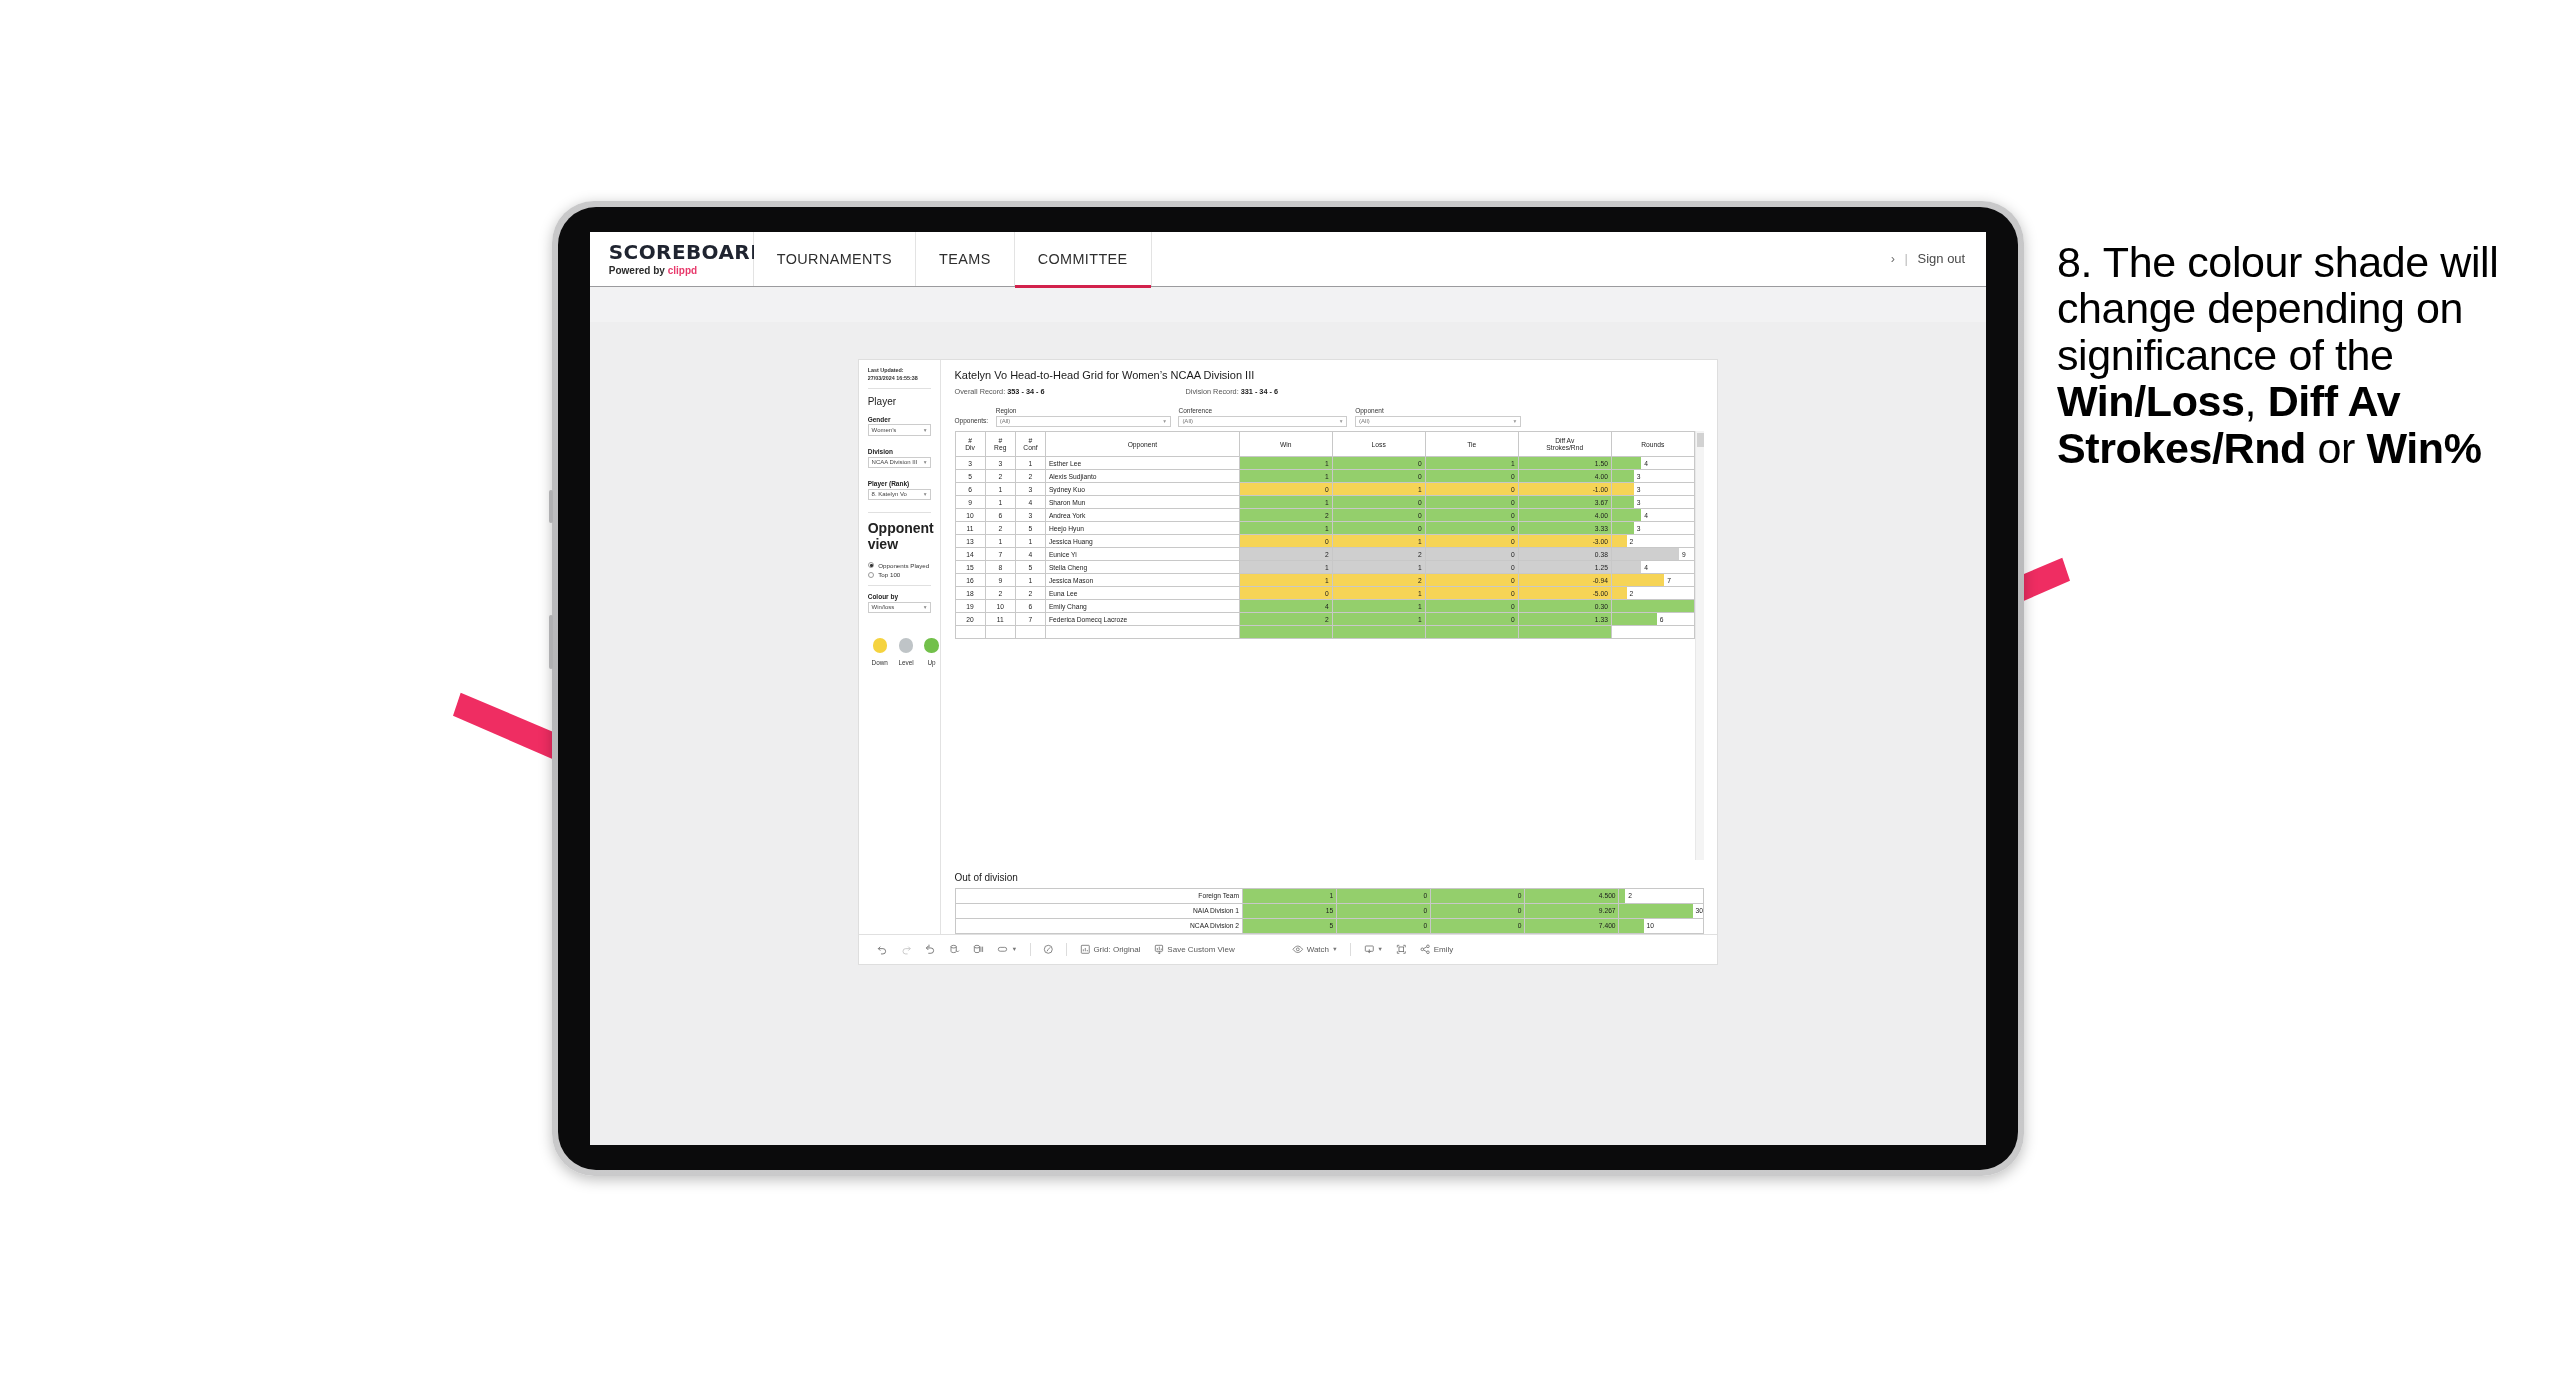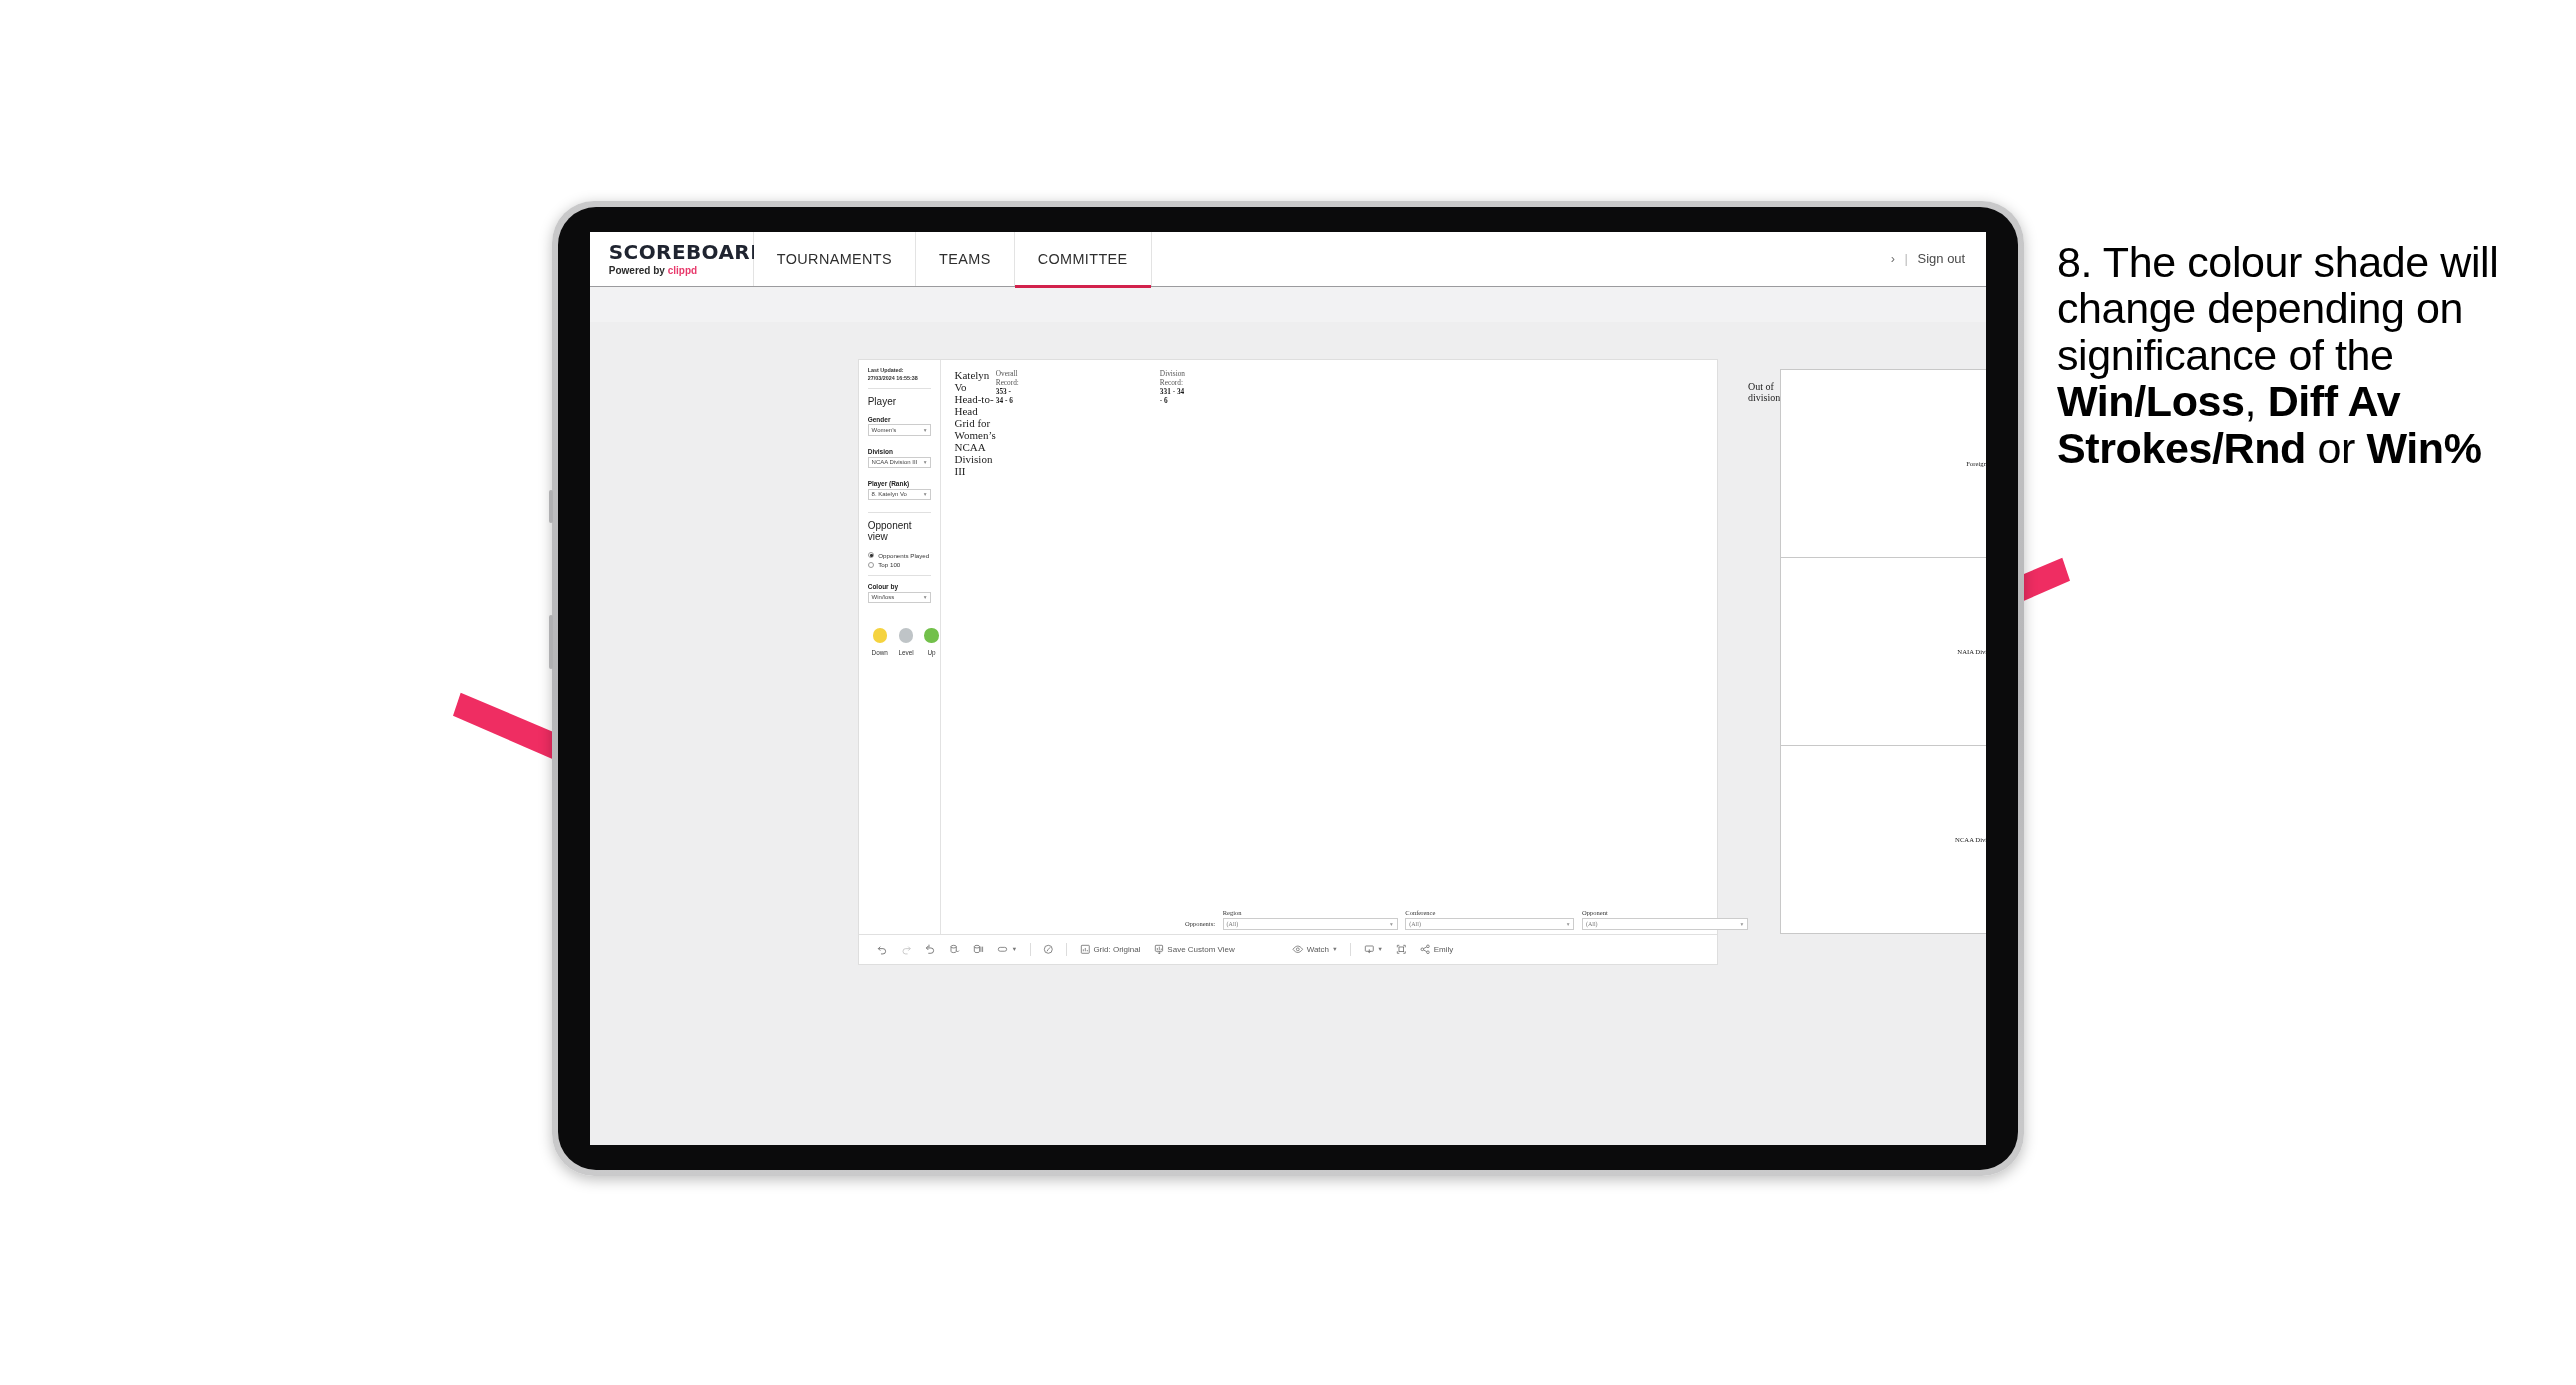--- a/index.html
+++ b/index.html
@@ -126,31 +126,31 @@
   .sdiv { border-top: 1px solid #e0e0e0; margin: 6.7px 0 6.7px 0; }
   .shead { font-size: 10px; font-weight: 400; color: #222; margin-bottom: 8.7px; }
   .flabel { font-size: 6.5px; font-weight: 700; color: #222; margin-bottom: 1.9px; }
   .fsel {
     height: 11.6px; border: 1px solid #ccc; background: #fff;
     display: flex; align-items: center; justify-content: space-between;
     padding: 0 2.9px; font-size: 6px; color: #444; margin-bottom: 11.6px;
     cursor: pointer;
   }
   .fsel .car { font-size: 4.8px; color: #888; }
-  .sub-head { font-size: 10px; color: #222; margin-bottom: 10px; font-weight: 400; }
+  .sub-head { font-size: 14px; color: #222; margin-bottom: 10px; font-weight: 700; }
   .radio-row { display: flex; align-items: center; gap: 3.9px; margin-bottom: 2.9px; font-size: 6.2px; color: #333; cursor: pointer; }
   .rad { width: 6.7px; height: 6.7px; border-radius: 50%; border: 1px solid #9a9a9a; background:#fff; position: relative; flex: none; }
   .rad.on::after { content:""; position:absolute; left:1.4px; top:1.4px; width:2.5px; height:2.5px; border-radius:50%; background:#333; }
   .legend { display: flex; gap: 10.6px; margin-top: 25px; padding-left: 3.9px; }
   .lg { text-align: center; }
   .lg .dot { width: 14.4px; height: 14.4px; border-radius: 50%; margin: 0 auto 6.7px; }
   .lg .cap { font-size: 6.4px; color: #333; }
 
   
-  #main { flex: 1; padding: 9.6px 13.5px 0 13.5px; min-width: 0; display:flex; flex-direction:row;font-family:Liberation Serif, serif; }
+  #main { flex: 1; padding: 9.6px 13.5px 0 13.5px; min-width: 0; display:flex; flex-direction:column; }
   #vtitle { font-size: 11px; color: #1b1b1b; font-weight: 400; margin-bottom: 5.8px; }
   #records { display: flex; font-size: 7.3px; color: #555; margin-bottom: 10.6px; }
   #records b { color: #1b1b1b; font-weight: 700; }
   #records .r2 { margin-left: 141px; }
 
   #oppfilters { display: flex; align-items: flex-end; gap: 7.7px; margin-bottom: 3.9px; }
   #oppfilters .olabel { font-size: 6.5px; color: #333; padding-bottom: 2.9px; }
   .offield { }
   .offield .oflab { font-size: 6.5px; color: #333; margin-bottom: 1.9px; }
   .ofsel {

